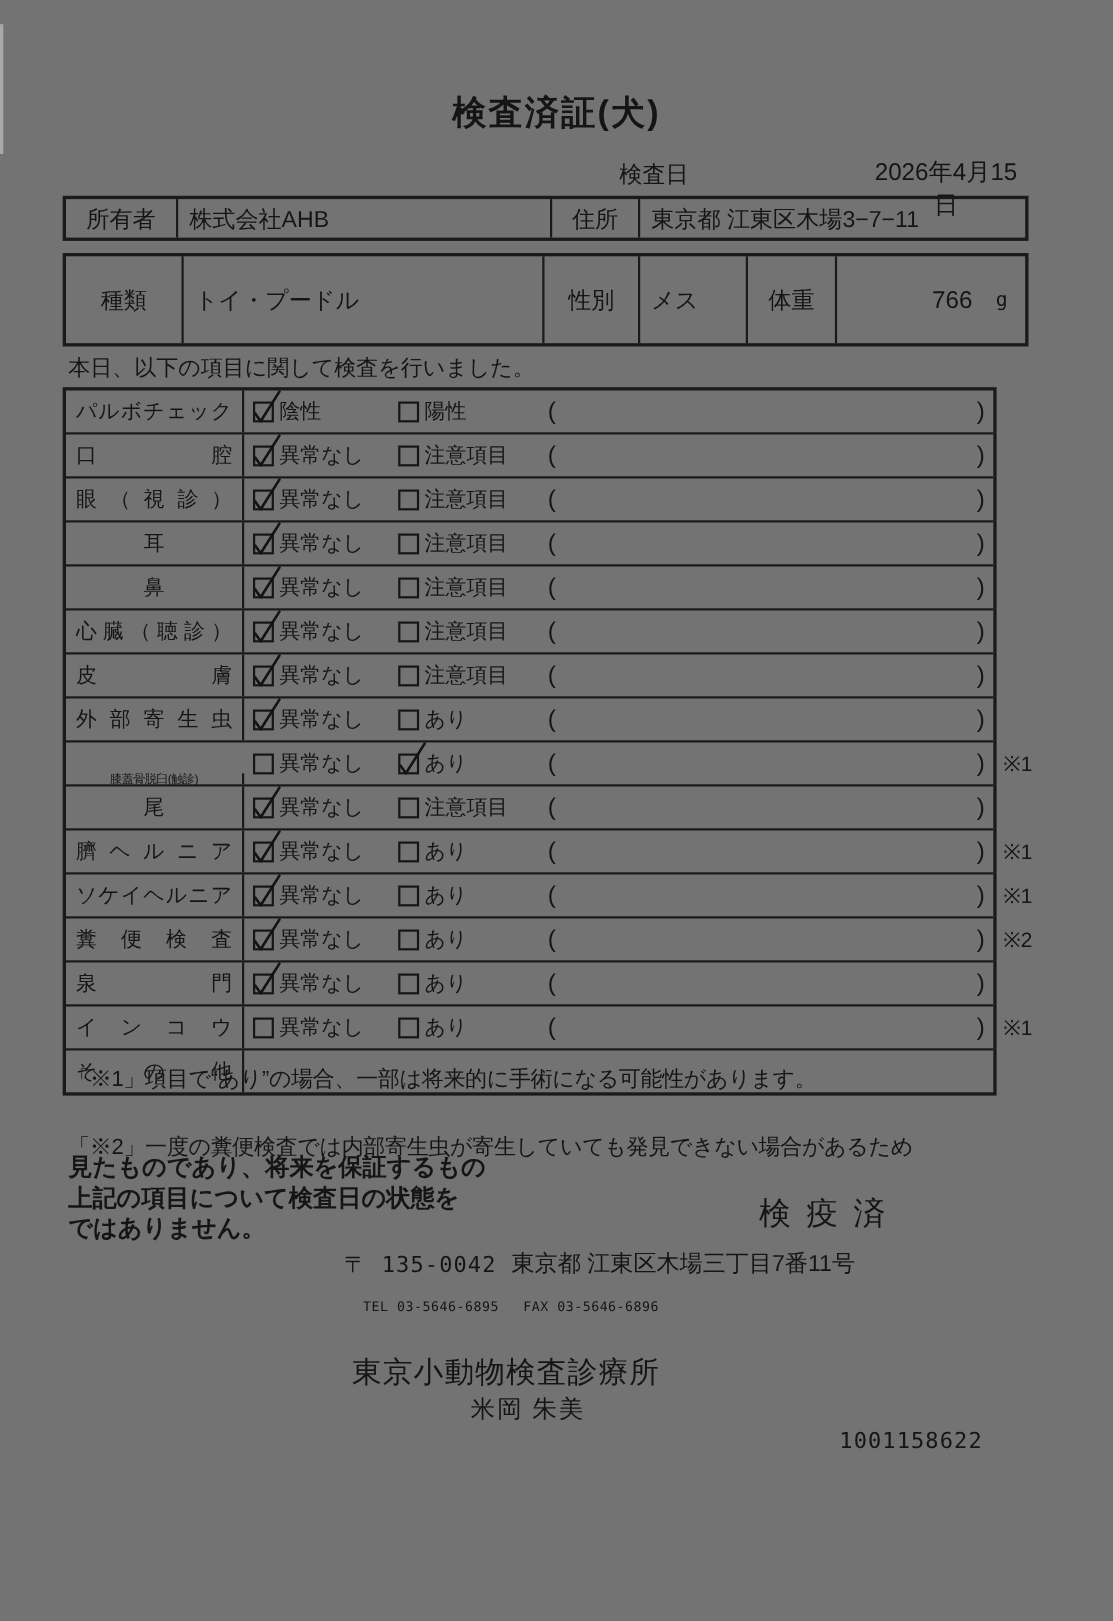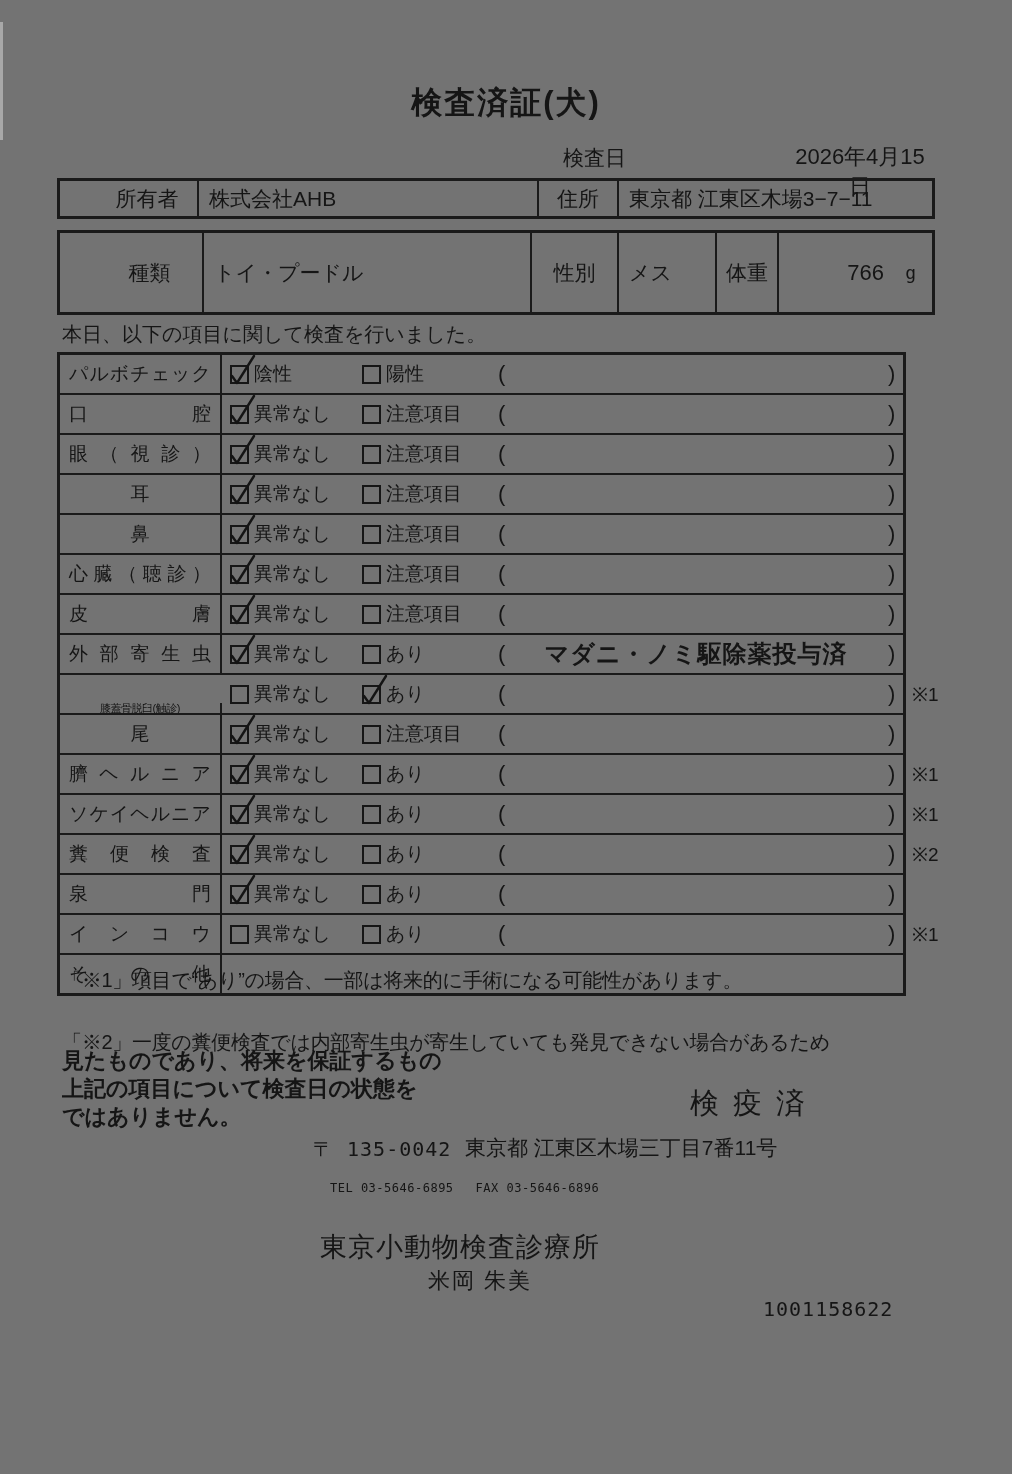--- a/index.html
+++ b/index.html
@@ -7,31 +7,31 @@
     position:relative; width:1012px; height:1474px; background:#737373;
     font-family:"Liberation Sans", sans-serif; color:#151515; overflow:hidden;
     margin:0 auto;
   }
   .abs{position:absolute;}
   .title{top:82px; left:0; width:100%; text-align:center; font-size:31px; font-weight:700; letter-spacing:2px;}
   .insp-label{top:144px; left:563px; font-size:21px; font-weight:400;}
   .insp-value{top:142px; left:785px; width:150px; text-align:center; font-size:22px; font-weight:500;}
 
   
-  .tbl{border:3px solid #1a1a1a; box-sizing:border-box; display:flex; flex-direction:column;padding-left:37px;}
+  .tbl{border:3px solid #1a1a1a; box-sizing:border-box; display:flex; flex-direction:column;}
   .trow{display:flex; flex:1; min-height:0;}
   .trow + .trow{border-top:2px solid #1a1a1a;}
   .tcell{display:flex; align-items:center; box-sizing:border-box; font-size:21px; font-weight:500; white-space:nowrap; overflow:visible;}
   .tcell + .tcell{border-left:2px solid #1a1a1a;}
   .lab{justify-content:center;}
   .val{padding-left:10px;}
   .t1{left:57px; top:178px; width:878px; height:41px;}
   .t2{left:57px; top:230px; width:878px; height:85px;}
   .w-owner-label{width:100px;} .w-owner-val{width:340px;} .w-addr-label{width:80px;} .w-flex{flex:1;}
-  .w-breed-label{width:105px;} .w-breed-val{width:328px;} .w-sex-label{width:87px;} .w-sex-val{width:98px;} .w-wt-label{width:62px;text-align:right;}
+  .w-breed-label{width:105px;} .w-breed-val{width:328px;} .w-sex-label{width:87px;} .w-sex-val{width:98px;} .w-wt-label{width:81px;text-align:right;}
   .wt-cell{position:relative;}
   .wt-num{position:absolute; right:48px; font-size:22px;}
   .wt-unit{position:absolute; right:16px; font-size:18px; font-family:"DejaVu Sans Mono", monospace;}
   .no-label{font-size:20px;}
   .no-val{font-size:23px; letter-spacing:1px;}
 
   .intro{top:321px; left:62px; font-size:20px; font-weight:500;}
 
   
   .checklist{left:57px; top:352px; width:849px; border:3px solid #1a1a1a; box-sizing:border-box; overflow:visible;}
@@ -262,21 +262,20 @@
             </svg>
           </span>
           <span>異常なし</span>
         </span>
         <span class="opt opt2">
           <span class="cb"></span>
           <span>あり</span>
         </span>
         <span class="paren p-open">(</span>
         <span class="paren p-close">)</span>
-        <span class="p-text">マダニ・ノミ駆除薬投与済</span>
       </div>
       <div class="crow">
         <div class="clabel tight">膝蓋骨脱臼(触診)</div>
         <span class="opt opt1">
           <span class="cb"></span>
           <span>異常なし</span>
         </span>
         <span class="opt opt2">
           <span class="cb">
             <svg class="tick" viewBox="0 0 30 32">

